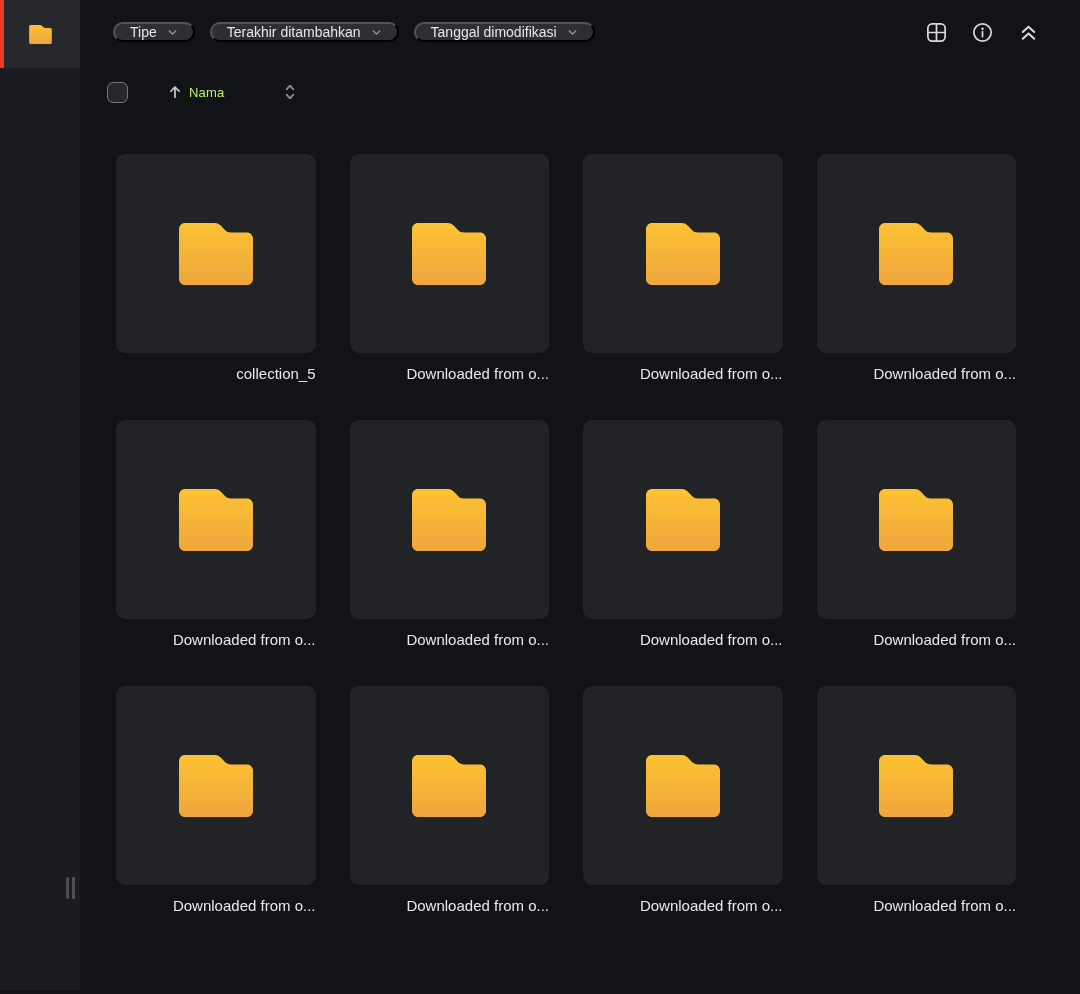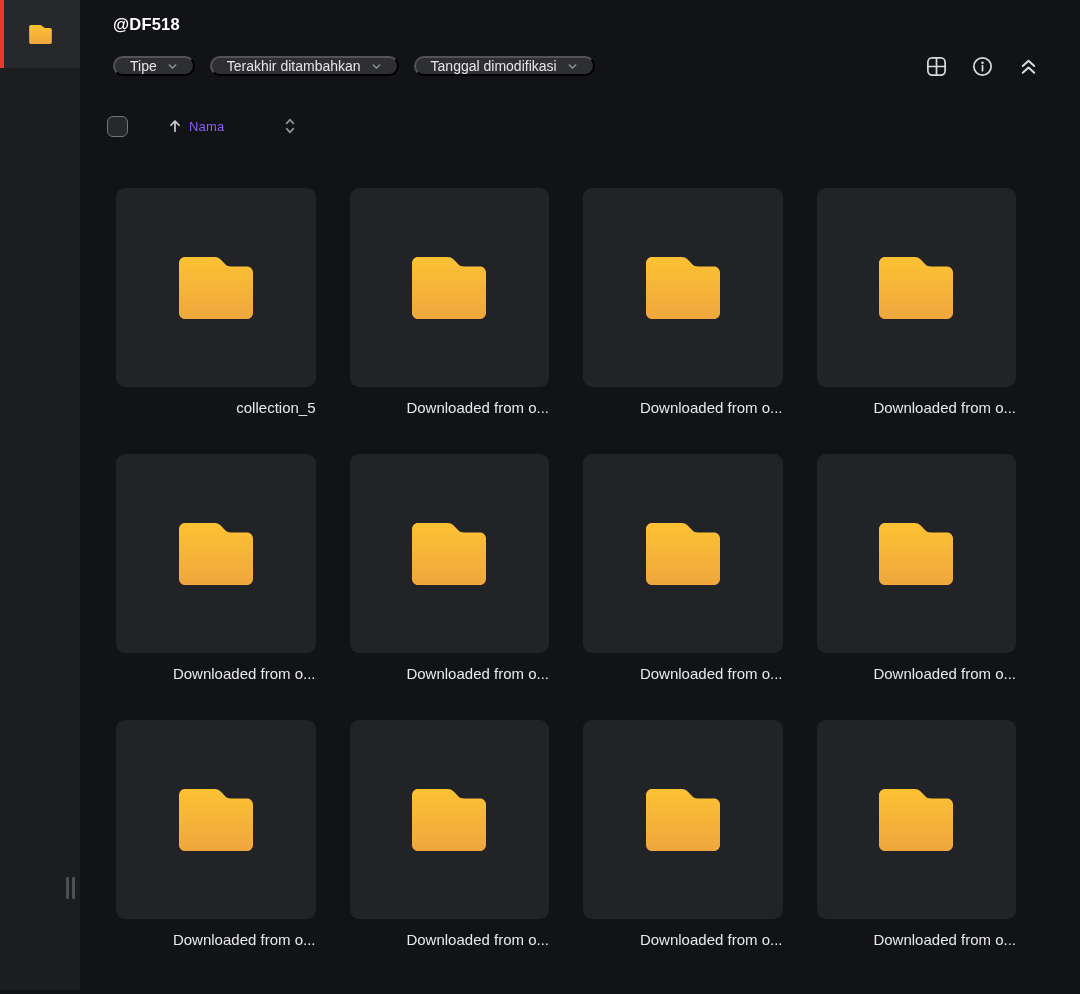--- a/index.html
+++ b/index.html
@@ -30,21 +30,21 @@
   .toolbar-icons { margin-left:auto; display:flex; align-items:center; gap:22px; }
   .icon-btn { width:24px; height:24px; display:flex; align-items:center; justify-content:center;
               color:#D9DADB; cursor:pointer; background:none; border:none; }
 
   .select-row { display:flex; align-items:center; margin-top:34px; padding-left:27px; height:22px; }
   .checkbox { width:21px; height:21px; border:1.5px solid #75767A; border-radius:6px;
               background:#27282C; cursor:pointer; }
   .sort-btn { display:flex; align-items:center; gap:5px; margin-left:38px; background:none; border:none;
               cursor:pointer; color:#909298; }
   .sort-btn .arrow { color:#C9CACD; }
-  .sort-label { font-size:13px; color:#8b5cf6; letter-spacing:.2px; }
+  .sort-label { font-size:13px; color:#bef264; letter-spacing:.2px; }
   .field-selector { margin-left:58px; background:none; border:none; color:#909298; cursor:pointer;
                     display:flex; align-items:center; }
 
   
   .files-grid { margin-top:51px; padding:0 64px 0 36px;
                 display:grid; grid-template-columns:repeat(4, 1fr); column-gap:34px; row-gap:38px; }
   .tile { cursor:pointer;text-align:right; }
   .tile-card { height:199px; background:#222327; border-radius:9px;
                display:flex; align-items:center; justify-content:center; }
   .tile-label { margin:12px 0 0 7px; font-size:15px; color:#E8E9EA; white-space:nowrap;
@@ -74,21 +74,20 @@
       </svg>
     </div>
     <div class="resize-handle">
       <span></span>
         <span></span>
     </div>
   </aside>
 
   <main class="main">
 
-    <h1 class="page-title">@DF518</h1>
 
     <div class="filter-row">
       <button class="chip">
         <span>Tipe</span>
         <svg width="13" height="13" viewBox="0 0 24 24" fill="none" stroke="#9B9C9F" stroke-width="2.6" stroke-linecap="round" stroke-linejoin="round">
             <path d="M6 9 L12 15 L18 9"></path>
           </svg>
       </button>
       <button class="chip">
         <span>Terakhir ditambahkan</span>

